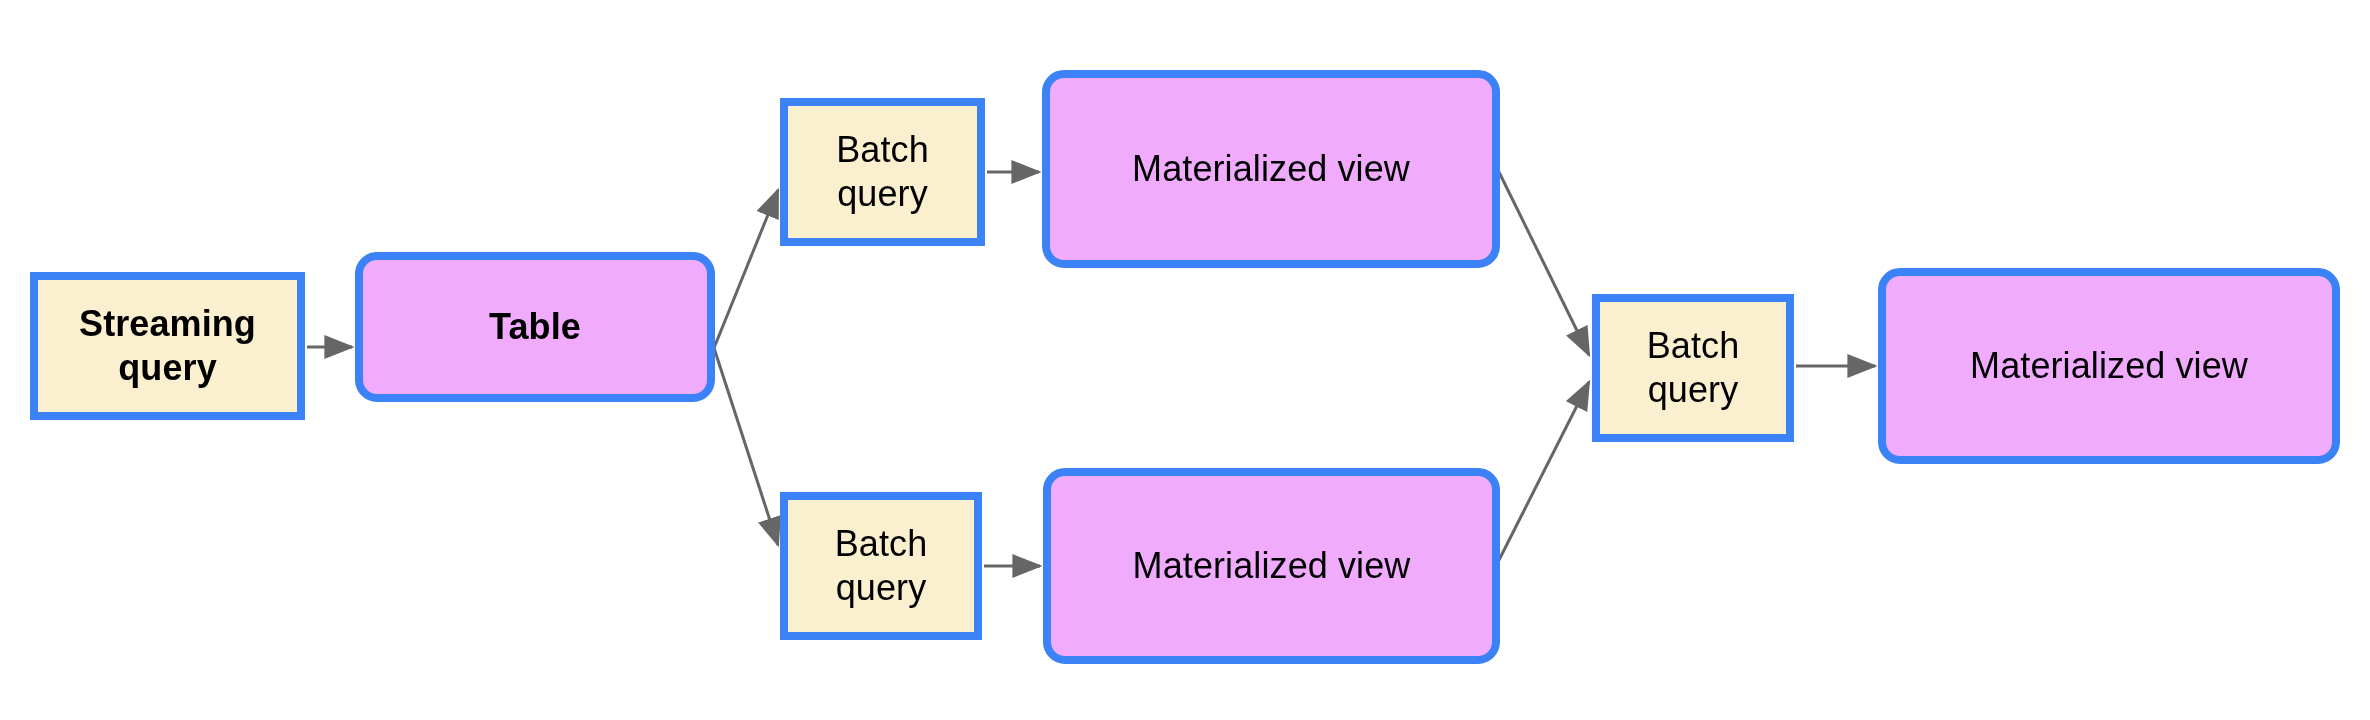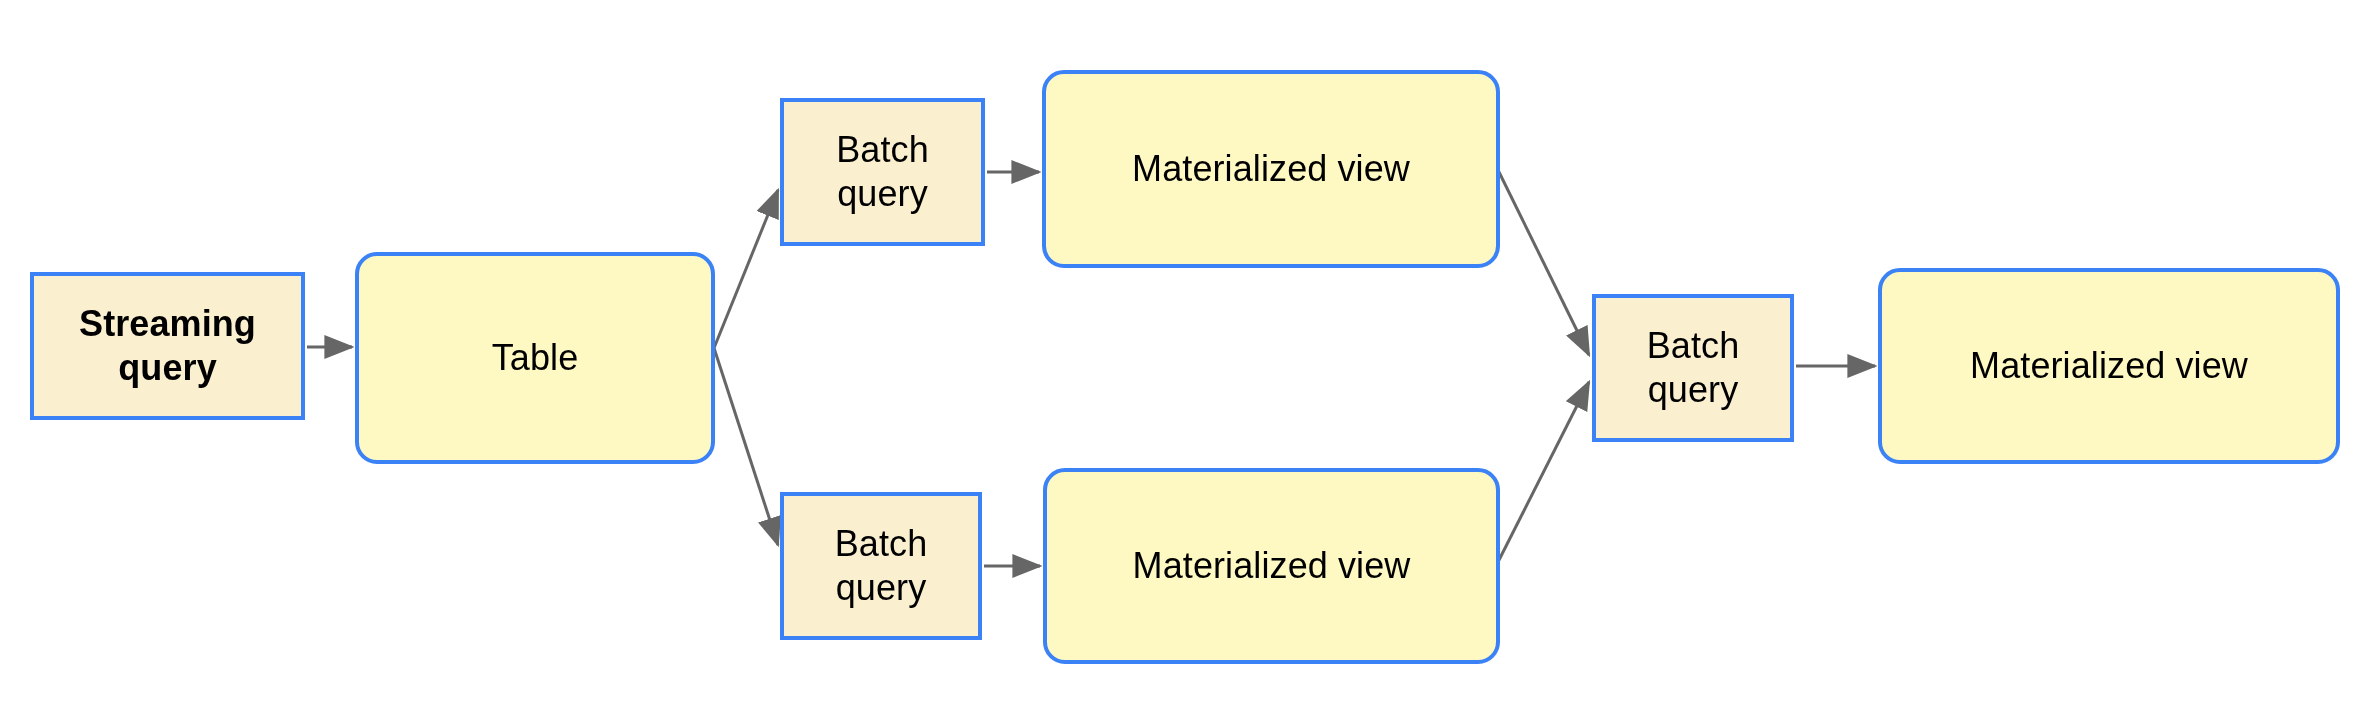--- a/index.html
+++ b/index.html
@@ -26,42 +26,42 @@
     height: 720px;
     pointer-events: none;
   }
   .node {
     position: absolute;
     box-sizing: border-box;
     display: flex;
     align-items: center;
     justify-content: center;
     text-align: center;
-    border: 4px solid #3b82f6;
+    border: 8px solid #3b82f6;
     color: #000000;
     line-height: 1.22;
     letter-spacing: 0.1px;
     white-space: pre-line;
     z-index: 2;
   }
   .node-yellow {
     background: #FAEFCE;
   }
   .node-green {
-    background: #fef9c3;
+    background: #f0abfc;
     border-radius: 22px;
   }
   .node-label {
     display: block;
     white-space: pre-line;
   }
 
   
   #node-streaming-query { left: 30px;   top: 272px; width: 275px; height: 148px; font-size: 36px; font-weight: bold; }
-  #node-table           { left: 355px;  top: 252px; width: 360px; height: 212px; font-size: 36px; }
+  #node-table           { left: 355px;  top: 252px; width: 360px; height: 150px; font-size: 36px; font-weight: bold; }
   #node-batch-query-top { left: 780px;  top: 98px;  width: 205px; height: 148px; font-size: 36px; }
   #node-mv-top          { left: 1042px; top: 70px;  width: 458px; height: 198px; font-size: 36px; }
   #node-batch-query-bot { left: 780px;  top: 492px; width: 202px; height: 148px; font-size: 36px; }
   #node-mv-bot          { left: 1043px; top: 468px; width: 457px; height: 196px; font-size: 36px; }
   #node-batch-query-mid { left: 1592px; top: 294px; width: 202px; height: 148px; font-size: 36px; }
   #node-mv-right        { left: 1878px; top: 268px; width: 462px; height: 196px; font-size: 36px; }
 </style>
 </head>
 <body>
 

